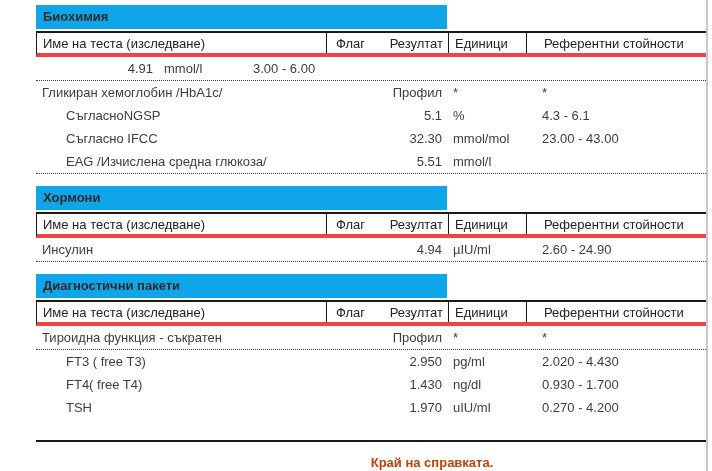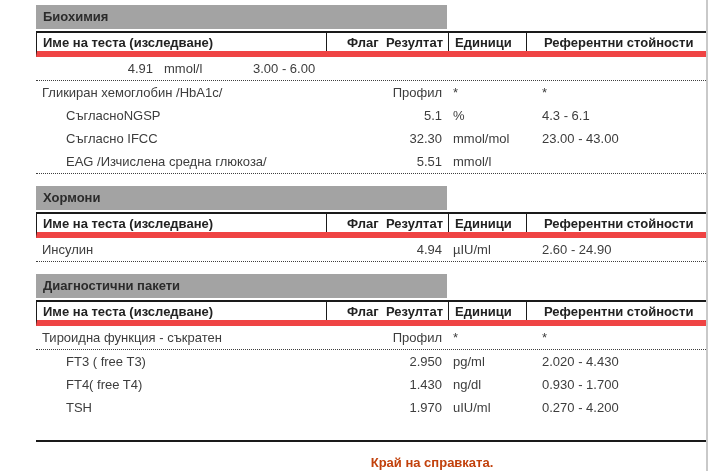--- a/index.html
+++ b/index.html
@@ -16,37 +16,37 @@
     position:absolute; top:0; right:4px;
     width:2px; height:100%;
     background:#c9c9c9;
   }
   .content {
     position:absolute; left:36px; top:5px; width:670px;
   }
   .section + .section { margin-top:12px; }
   .section-bar {
     width:411px; height:24px; line-height:24px;
-    background:#a3a3a3;
+    background:#0ea5e9;
     font-weight:bold; color:#2b2b2b;
     padding-left:7px;
     box-sizing:border-box;
   }
   .header-row {
     display:flex; align-items:center;
     margin-top:2px;
     height:26px;
     border-top:2px solid #1a1a1a;
-    border-bottom:6px solid #ef4444;
+    border-bottom:4px solid #ef4444;
     border-left:1px solid #1a1a1a;
     box-sizing:border-box;
-    font-weight:bold; color:#222222;
+    font-weight:normal; color:#222222;
   }
   .c-name   { width:289px; padding-left:6px;  box-sizing:border-box; white-space:nowrap; }
-  .c-flag   { width:56px;  padding-left:20px;  box-sizing:border-box; }
+  .c-flag   { width:56px;  padding-left:9px;  box-sizing:border-box; }
   .c-result { width:66px;  padding-right:5px; text-align:right; box-sizing:border-box; white-space:nowrap; }
   .c-units  { width:78px;  padding-left:6px;  box-sizing:border-box; white-space:nowrap; }
   .c-ref    { flex:1;      padding-left:17px;  box-sizing:border-box; white-space:nowrap; }
   .header-row .c-flag,
   .header-row .c-units,
   .header-row .c-ref { border-left:1px solid #1a1a1a; height:100%; display:flex; align-items:center; }
   .row {
     display:flex; align-items:center;
     height:23px;
   }

